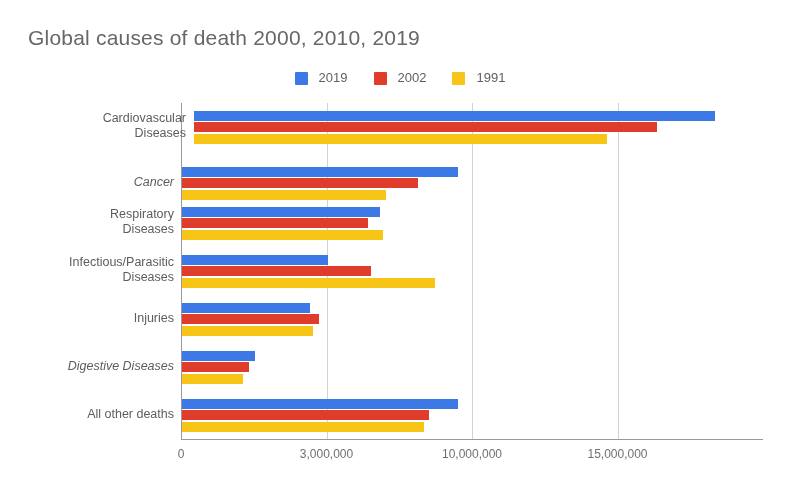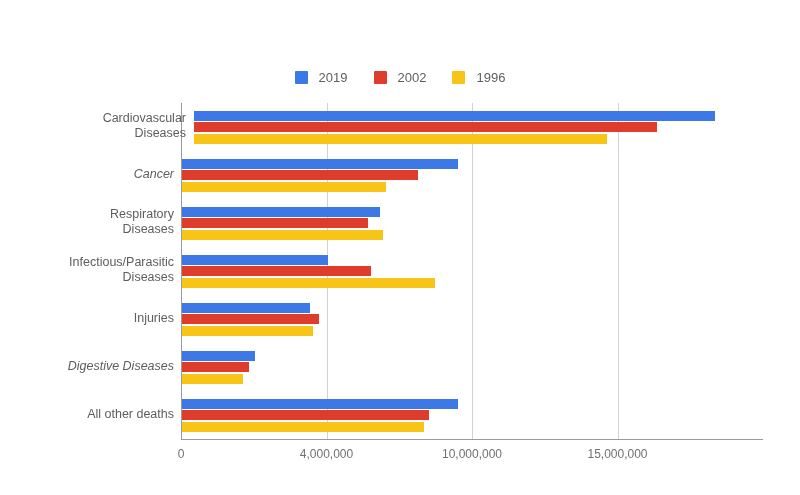--- a/index.html
+++ b/index.html
@@ -30,21 +30,21 @@
     left: 0;
     top: 70px;
     width: 800px;
     display: flex;
     justify-content: center;
     align-items: center;
     gap: 26px;
   }
   .legend-item {
     display: flex;
-    align-items: center;
+    align-items: flex-end;
     gap: 11px;
   }
   .legend-swatch {
     width: 13px;
     height: 13px;
     border-radius: 1px;
     display: block;
   }
   .legend-label {
     font-size: 13px;
@@ -107,61 +107,62 @@
     line-height: 15px;
     color: #5d5d5d;
   }
   .cat-label-wrap span { display: block; }
 </style>
 </head>
 <body>
 
 <div id="chart-root">
 
+  <div id="chart-title">Global causes of death 2000, 2010, 2019</div>
 
   <div id="legend">
       <div class="legend-item">
         <span class="legend-swatch" style="background: rgb(60, 121, 230);"></span>
         <span class="legend-label">2019</span>
       </div>
       <div class="legend-item">
         <span class="legend-swatch" style="background: rgb(224, 60, 44);"></span>
         <span class="legend-label">2002</span>
       </div>
       <div class="legend-item">
         <span class="legend-swatch" style="background: rgb(247, 197, 24);"></span>
-        <span class="legend-label">1996</span>
+        <span class="legend-label">1991</span>
       </div>
     </div>
 
   <div id="plot">
     <div id="axis-line-y"></div>
     <div id="axis-line-x"></div>
     <div id="gridlines">
         <div class="gridline" style="left: 145.5px;"></div>
         <div class="gridline" style="left: 291px;"></div>
         <div class="gridline" style="left: 436.5px;"></div>
       </div>
     <div id="xticks">
         <div class="xtick-label" style="left: 0px;">0</div>
-        <div class="xtick-label" style="left: 145.5px;">4,000,000</div>
+        <div class="xtick-label" style="left: 145.5px;">3,000,000</div>
         <div class="xtick-label" style="left: 291px;">10,000,000</div>
         <div class="xtick-label" style="left: 436.5px;">15,000,000</div>
       </div>
     <div id="groups">
         <div class="group" style="top: 0px; height: 48px; margin-left: 12px;">
           <div class="bar" title="Cardiovascular Diseases 2019: 17,900,000" style="top: 7.5px; width: 520.89px; background: rgb(60, 121, 230);"></div>
           <div class="bar" title="Cardiovascular Diseases 2010: 15,900,000" style="top: 19px; width: 462.69px; background: rgb(224, 60, 44);"></div>
           <div class="bar" title="Cardiovascular Diseases 2000: 14,200,000" style="top: 30.5px; width: 413.22px; background: rgb(247, 197, 24);"></div>
           <div class="cat-label-wrap" style="top: 8px;">
             <span>Cardiovascular</span>
             <span>Diseases</span>
           </div>
         </div>
-        <div class="group" style="top: 48px; height: 48px; font-style: italic;">
+        <div class="group" style="top: 56px; height: 48px; font-style: italic;">
           <div class="bar" title="Cancer 2019: 9,500,000" style="top: 7.5px; width: 276.45px; background: rgb(60, 121, 230);"></div>
           <div class="bar" title="Cancer 2010: 8,100,000" style="top: 19px; width: 235.71px; background: rgb(224, 60, 44);"></div>
           <div class="bar" title="Cancer 2000: 7,000,000" style="top: 30.5px; width: 203.7px; background: rgb(247, 197, 24);"></div>
           <div class="cat-label-wrap" style="top: 15.5px;">
             <span>Cancer</span>
           </div>
         </div>
         <div class="group" style="top: 96px; height: 48px;">
           <div class="bar" title="Respiratory Diseases 2019: 6,800,000" style="top: 7.5px; width: 197.88px; background: rgb(60, 121, 230);"></div>
           <div class="bar" title="Respiratory Diseases 2010: 6,400,000" style="top: 19px; width: 186.24px; background: rgb(224, 60, 44);"></div>

